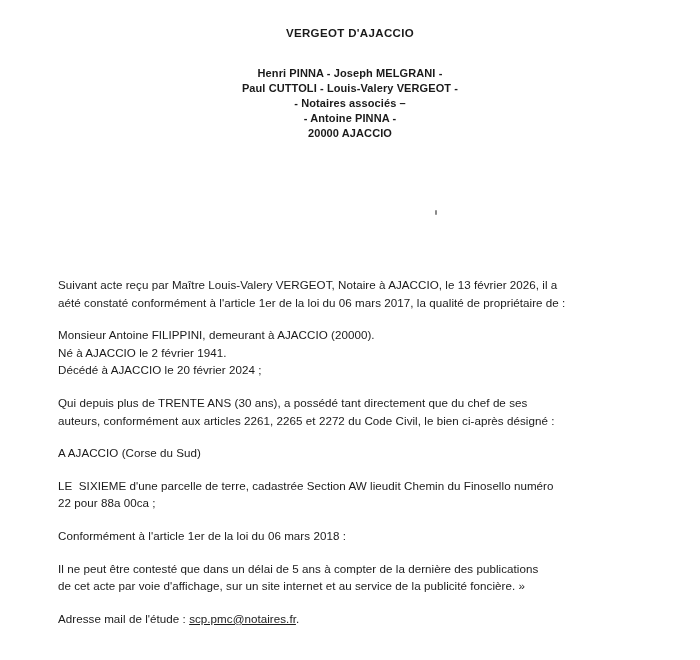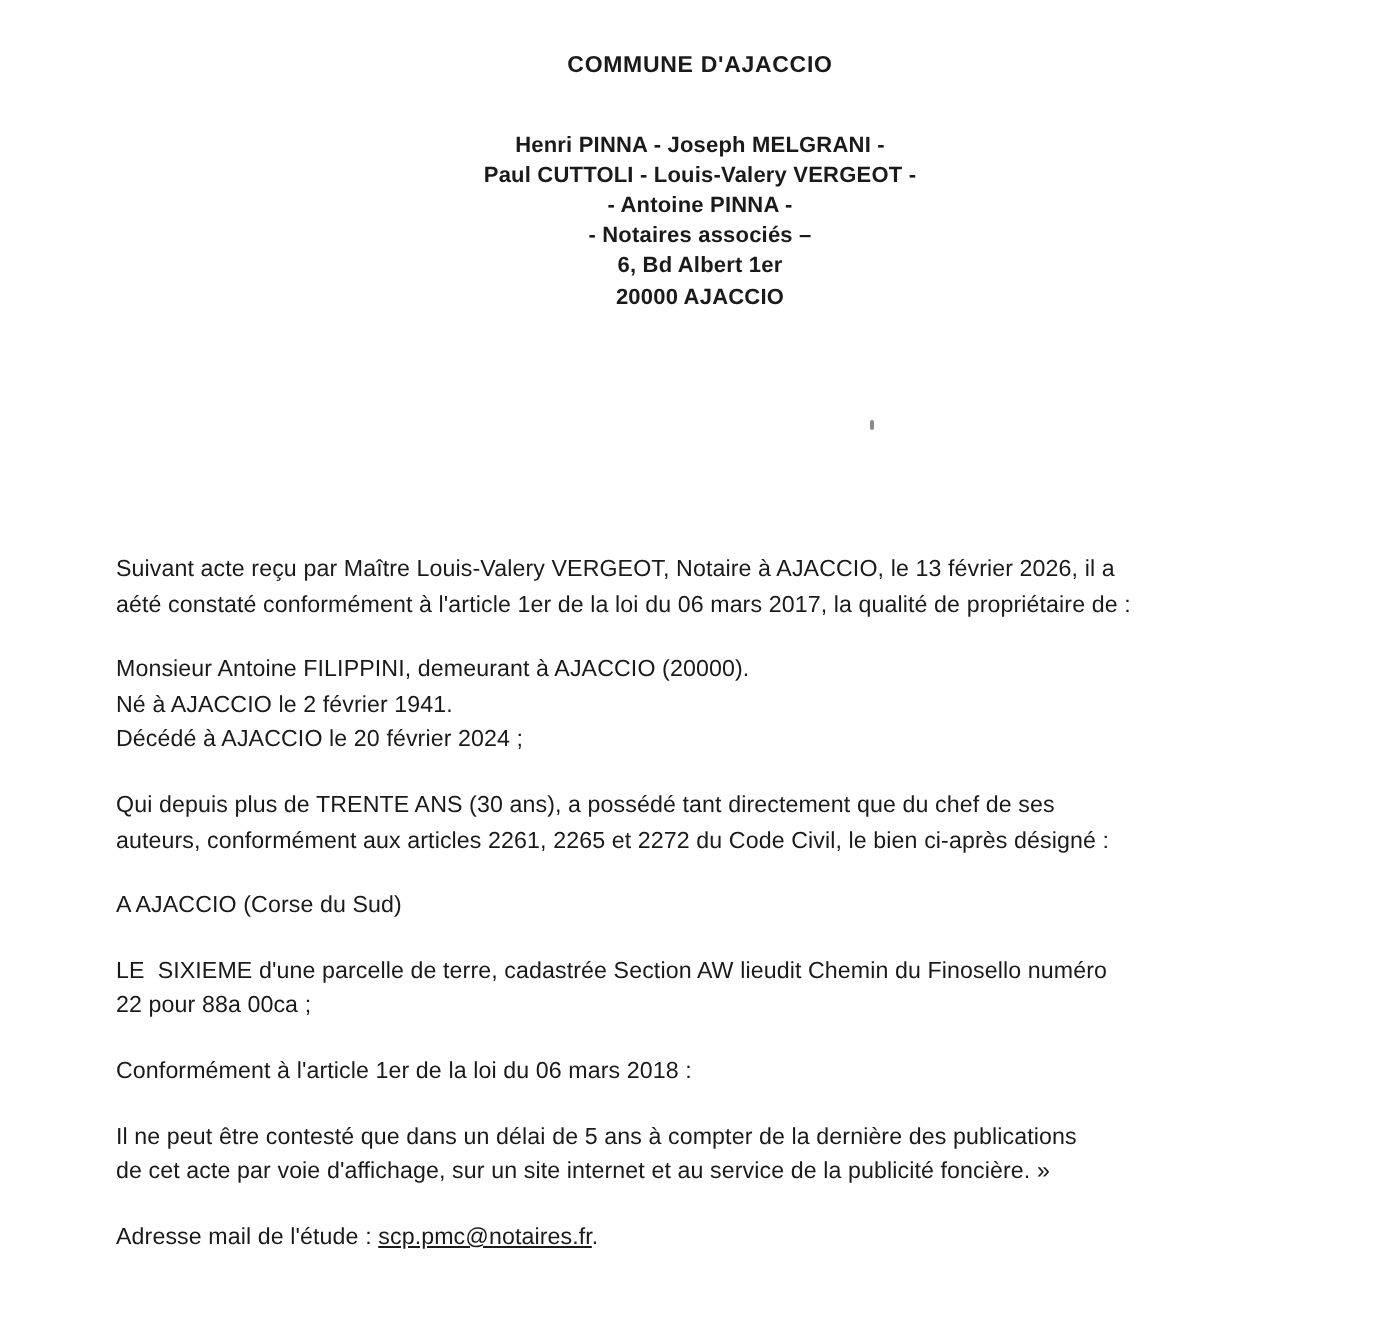--- a/index.html
+++ b/index.html
@@ -88,29 +88,28 @@
   .email-link {
     text-decoration: underline;
   }
 </style>
 </head>
 <body>
 
 <div class="page">
 
   <div class="header">
-    <div class="hdr-commune">COMMUNE D'AJACCIO</div>
+    <div class="hdr-commune">VERGEOT D'AJACCIO</div>
 
 
     <div class="hdr-notaries">
       <div>Henri PINNA - Joseph MELGRANI -</div>
       <div>Paul CUTTOLI - Louis-Valery VERGEOT -</div>
+      <div>- Notaires associés –</div>
       <div>- Antoine PINNA -</div>
-      <div>- Notaires associés –</div>
-      <div>6, Bd Albert 1er</div>
       <div>20000 AJACCIO</div>
     </div>
   </div>
 
   <div class="speck"></div>
 
   <div class="body">
 
     <p class="para">Suivant acte reçu par Maître Louis-Valery VERGEOT, Notaire à AJACCIO, le 13 février 2026, il a
 aété constaté conformément à l'article 1er de la loi du 06 mars 2017, la qualité de propriétaire de :</p>

